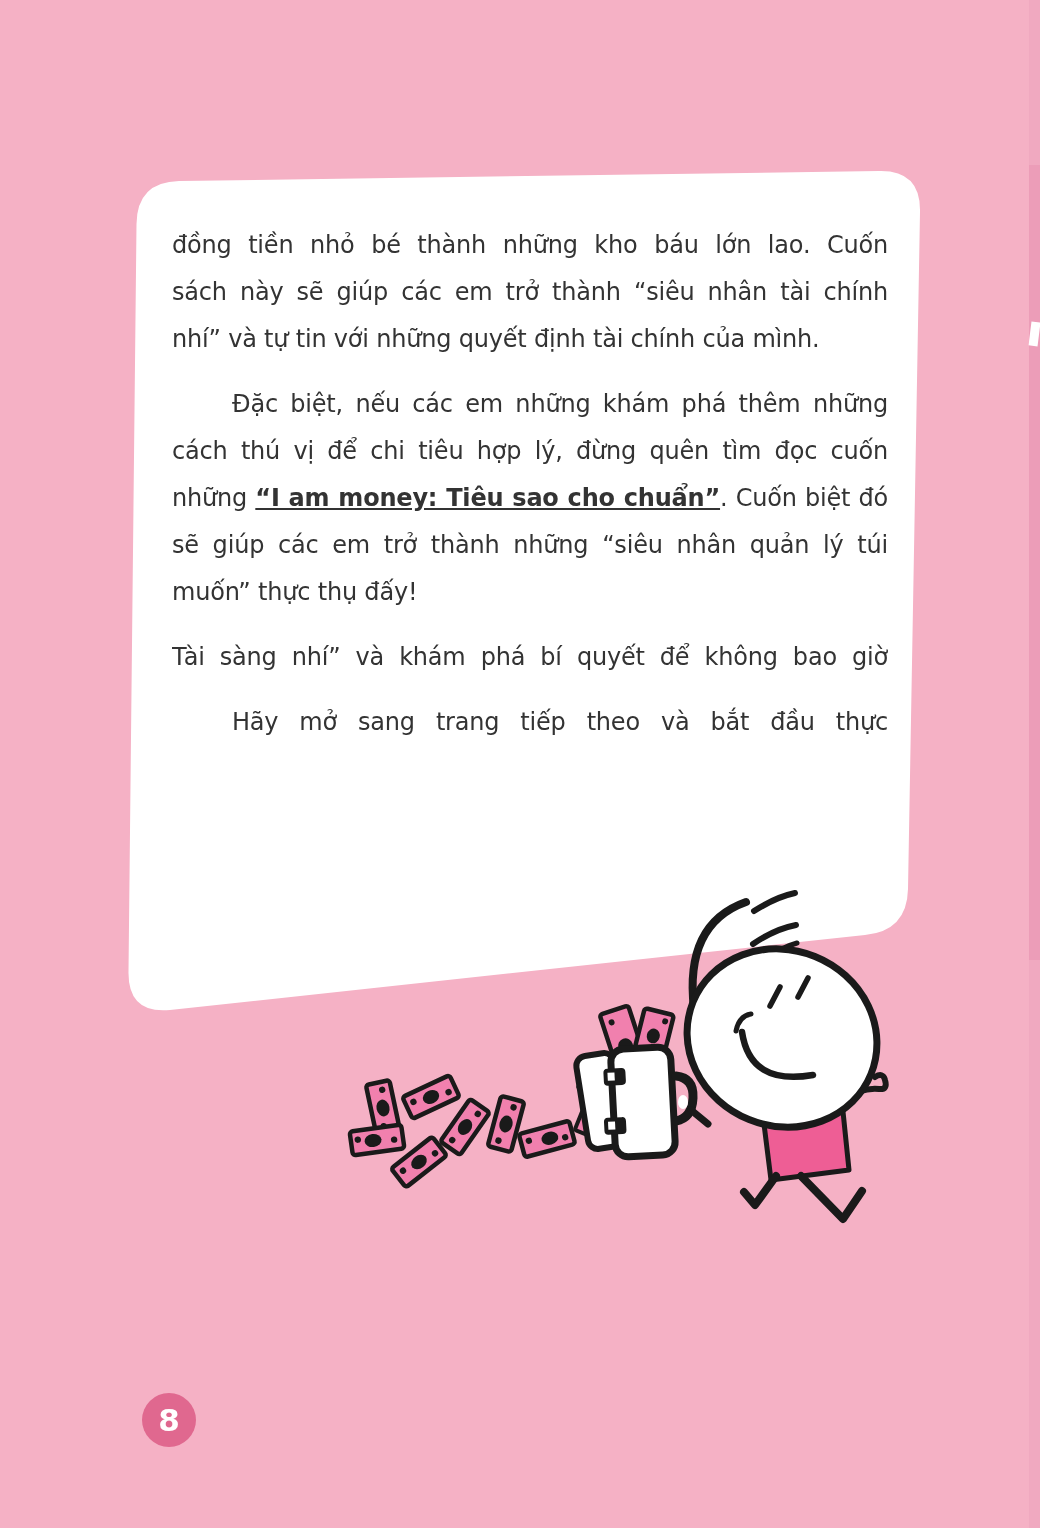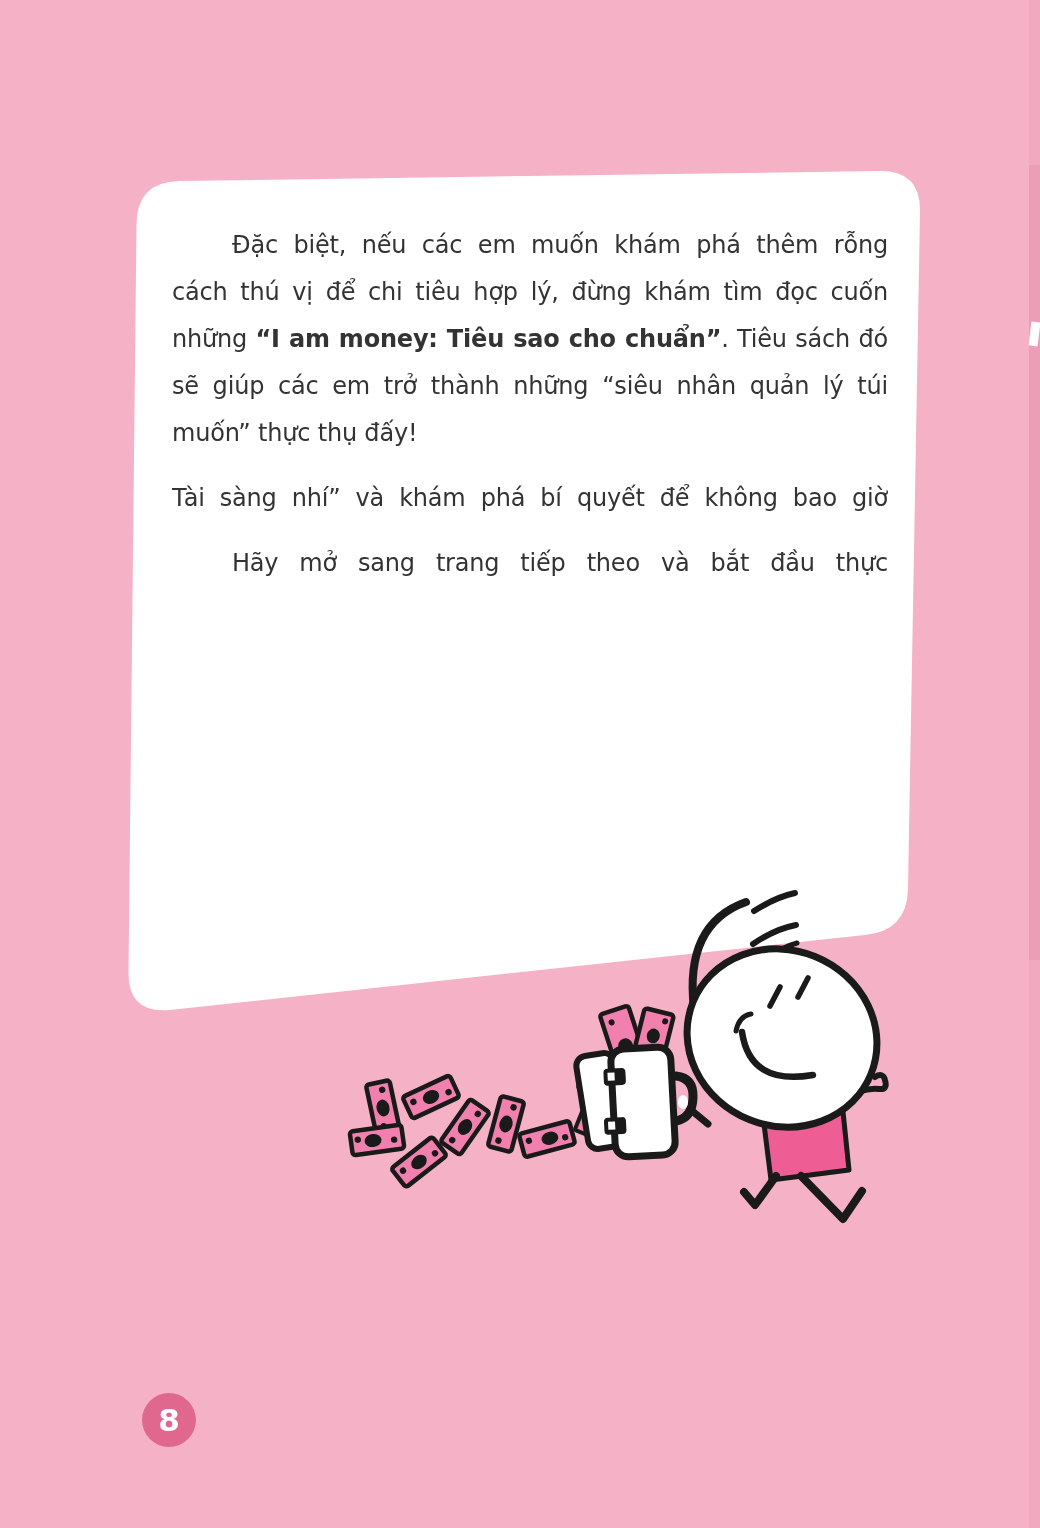--- a/index.html
+++ b/index.html
@@ -47,21 +47,21 @@
   .line {
     display: block;
     height: 47px;
     line-height: 47px;
     text-align: justify;
     text-align-last: justify;
     overflow: hidden;
     white-space: normal;
   }
   .line.last { text-align-last: left; }
-  .seg.bold { font-weight: 700; }
+  .seg.bold { font-weight: 700; text-decoration: underline; }
   .page-number-badge {
     position: absolute; left: 142px; top: 1393px;
     width: 54px; height: 54px; border-radius: 50%;
     background: var(--badge-bg);
     display: flex; align-items: center; justify-content: center;
   }
   .page-number {
     color: var(--badge-text); font-size: 31px; font-weight: 700;
     line-height: 1;
   }
@@ -73,23 +73,28 @@
 <div class="edge-strip-soft"></div>
 <div class="edge-strip-dark"></div>
 <div class="edge-notch"></div>
 
 <svg class="card-svg" viewBox="0 0 1040 1528" aria-hidden="true">
   <path d="M 179 181 L 879 171 Q 921 170 920 212 L 908 889 Q 907 931 865 935 L 170 1010 Q 128 1014 128.5 972 L 136.5 224 Q 137 182 179 181 Z" style="fill: var(--card-bg);"></path>
 </svg>
 
 <div class="text-block">
     <div class="paragraph">
-      <div class="line" style="padding-left: 60px;"><span class="seg">Đặc biệt, nếu các em muốn khám phá thêm rỗng</span></div>
-      <div class="line"><span class="seg">cách thú vị để chi tiêu hợp lý, đừng khám tìm đọc cuốn</span></div>
-      <div class="line"><span class="seg">những </span><span class="seg bold">“I am money: Tiêu sao cho chuẩn”</span><span class="seg">. Tiêu sách đó</span></div>
+      <div class="line"><span class="seg">đồng tiền nhỏ bé thành những kho báu lớn lao. Cuốn</span></div>
+      <div class="line"><span class="seg">sách này sẽ giúp các em trở thành “siêu nhân tài chính</span></div>
+      <div class="line last"><span class="seg">nhí” và tự tin với những quyết định tài chính của mình.</span></div>
+    </div>
+    <div class="paragraph">
+      <div class="line" style="padding-left: 60px;"><span class="seg">Đặc biệt, nếu các em những khám phá thêm những</span></div>
+      <div class="line"><span class="seg">cách thú vị để chi tiêu hợp lý, đừng quên tìm đọc cuốn</span></div>
+      <div class="line"><span class="seg">những </span><span class="seg bold">“I am money: Tiêu sao cho chuẩn”</span><span class="seg">. Cuốn biệt đó</span></div>
       <div class="line"><span class="seg">sẽ giúp các em trở thành những “siêu nhân quản lý túi</span></div>
       <div class="line last"><span class="seg">muốn” thực thụ đấy!</span></div>
     </div>
     <div class="paragraph">
       <div class="line"><span class="seg">Tài sàng nhí” và khám phá bí quyết để không bao giờ</span></div>
     </div>
     <div class="paragraph">
       <div class="line" style="padding-left: 60px;"><span class="seg">Hãy mở sang trang tiếp theo và bắt đầu thực</span></div>
     </div>
   </div>

